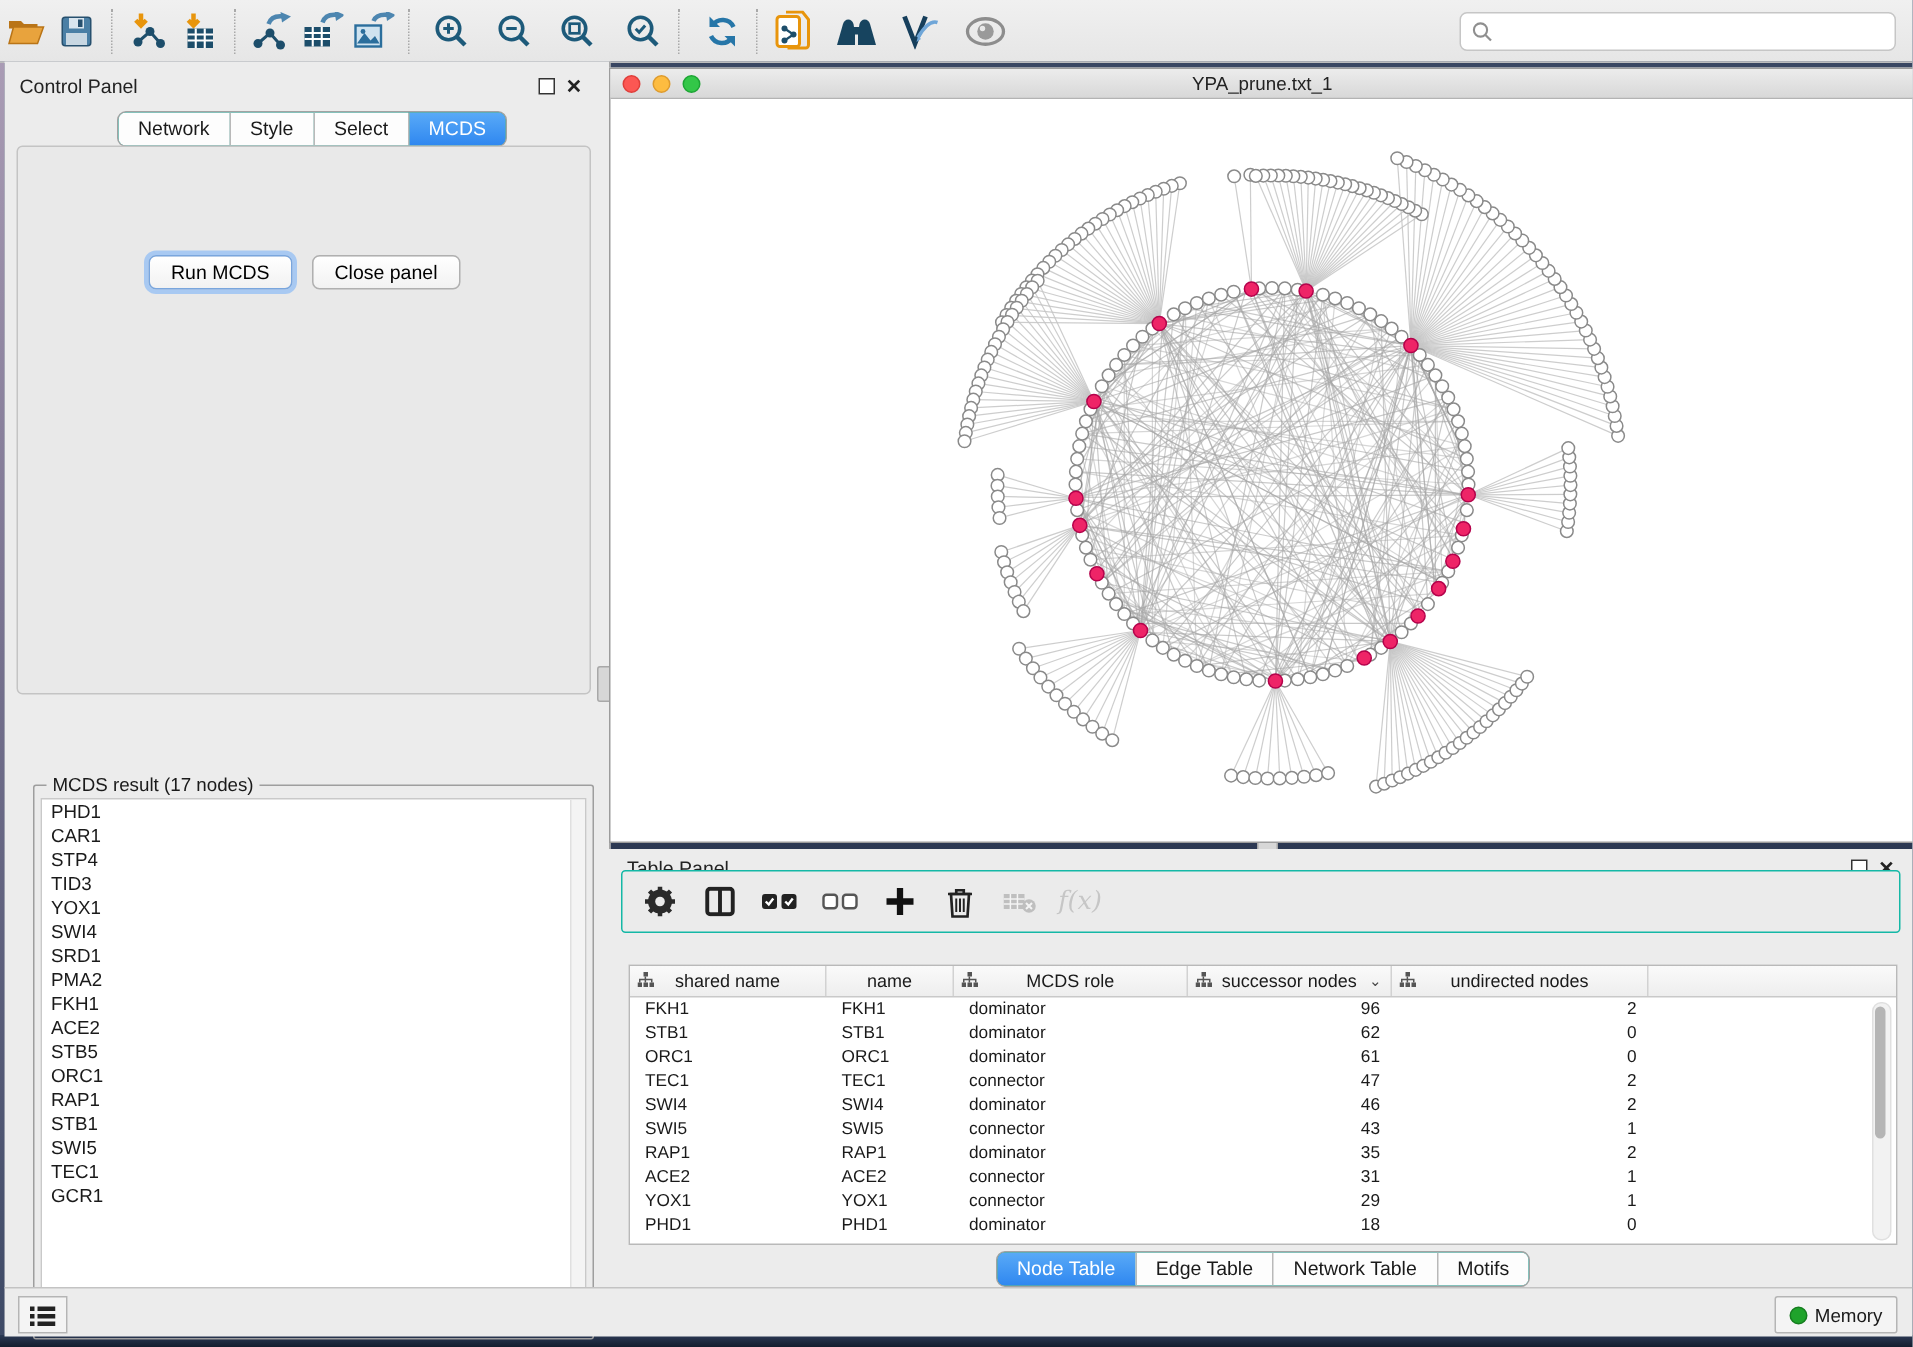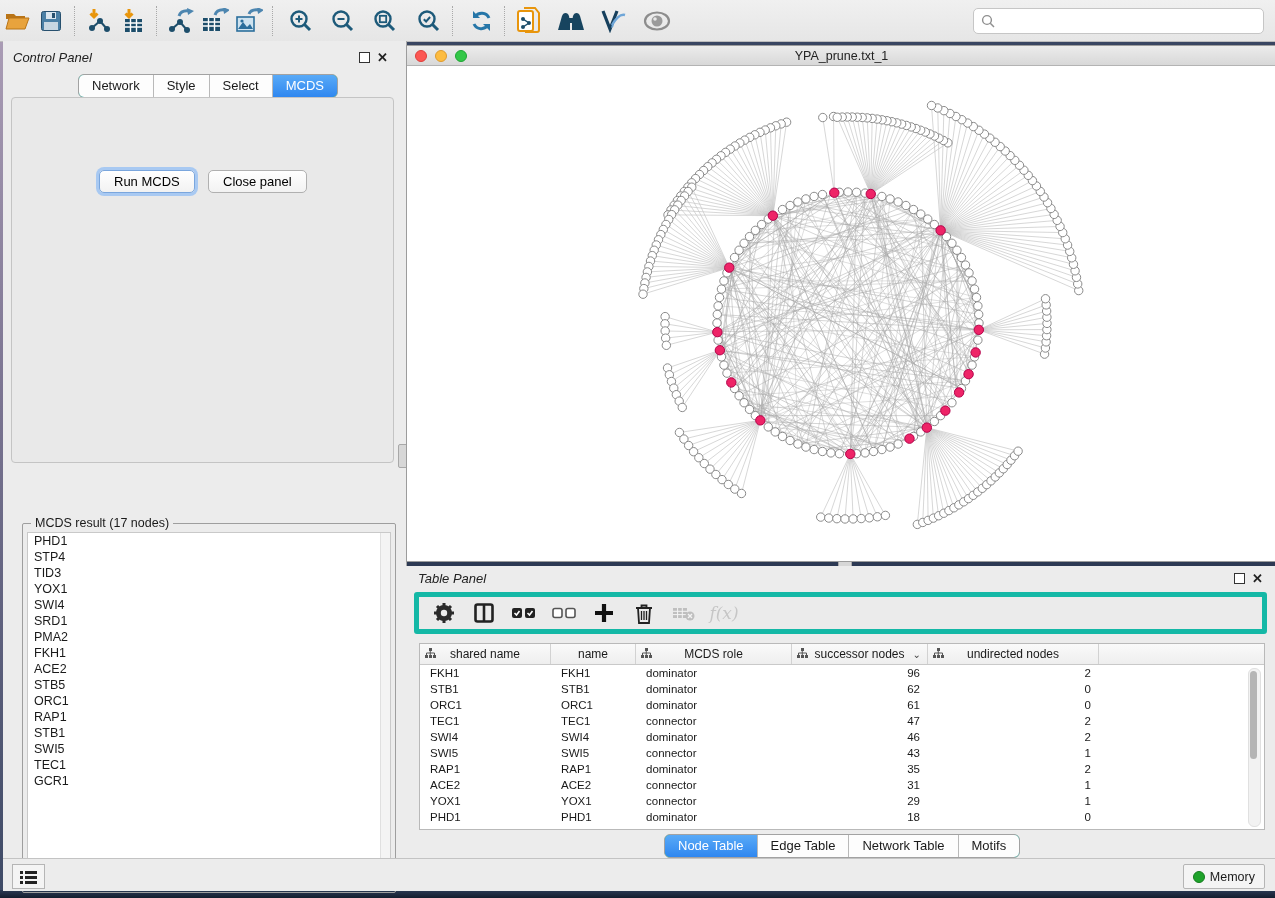--- a/index.html
+++ b/index.html
@@ -12,21 +12,21 @@
   #wp-bottom{left:0;top:890px;width:1275px;height:8px;background:linear-gradient(180deg,#2c3a55,#141d2e);}
   
   #toolbar{left:0;top:0;width:1275px;height:41px;background:linear-gradient(180deg,#f0f0f0,#e6e6e6);
            border-bottom:1px solid #bdbdbd;display:flex;align-items:center;}
   .tbi{display:inline-flex;align-items:center;justify-content:center;width:34px;height:32px;cursor:pointer;}
   .tbsep{width:1px;height:30px;margin:0 6px;border-left:1px dotted #a9a9a9;}
   #search-box{position:absolute;left:973px;top:8px;width:289px;height:24px;background:#fff;
               border:1px solid #c6c6c6;border-radius:5px;display:flex;align-items:center;}
   #search-box input{border:none;outline:none;flex:1;font:12px "Liberation Sans",sans-serif;background:transparent;}
   
-  .panel-title{font-size:13px;color:#222;font-style:italic;}
+  .panel-title{font-size:13px;color:#222;}
   .win-btns{display:flex;gap:7px;align-items:center;}
   .float-glyph{width:9px;height:9px;border:1.5px solid #333;display:inline-block;background:#fff;}
   .close-glyph{font-size:13px;font-weight:bold;color:#222;line-height:9px;}
   
   #control-panel{left:3px;top:41px;width:397px;height:817px;background:#ececec;}
   #cp-header{position:absolute;left:0;top:6px;width:100%;height:20px;display:flex;align-items:center;}
   #cp-header .panel-title{margin-left:10px;flex:1;}
   #cp-header .win-btns{margin-right:12px;}
   .seg-tabs{display:flex;border:1px solid #a2a2a2;border-radius:6px;overflow:hidden;background:#14b8a6;height:22px;}
   .seg-tab{padding:3px 13px;font-size:13px;line-height:16px;border-left:1px solid #b9b9b9;cursor:pointer;background:#fdfdfd;}
@@ -67,22 +67,22 @@
   .tl{width:12px;height:12px;border-radius:50%;margin-left:8px;display:inline-block;box-sizing:border-box;}
   .tl.red{background:#fc5753;border:1px solid #df3e3a;}
   .tl.yellow{background:#fdbc40;border:1px solid #de9b2d;}
   .tl.green{background:#33c748;border:1px solid #1da534;}
   #net-title{position:absolute;left:0;width:100%;text-align:center;font-size:12.5px;color:#222;}
   
   #table-panel{left:406px;top:566px;width:869px;height:292px;background:#ececec;}
   #tp-header{position:absolute;left:0;top:2px;width:100%;height:20px;display:flex;align-items:center;}
   #tp-header .panel-title{margin-left:12px;flex:1;}
   #tp-header .win-btns{margin-right:12px;}
-  #tp-toolbar{position:absolute;left:8px;top:26px;width:853px;height:42px;background:#ebebeb;
-              border:5px solid #14b8a6;border-radius:3px;display:flex;align-items:center;gap:14px;padding-left:12px;box-sizing:border-box;}
+  #tp-toolbar{position:absolute;left:8px;top:14px;width:853px;height:42px;background:#ebebeb;
+              border:1px solid #14b8a6;border-radius:3px;display:flex;align-items:center;gap:14px;padding-left:12px;box-sizing:border-box;}
   .tpi{display:inline-flex;align-items:center;justify-content:center;width:26px;height:28px;cursor:pointer;}
   .tpi.disabled{opacity:.45;cursor:default;}
   #fx-glyph{font-family:"DejaVu Serif",serif;font-style:italic;font-size:17px;color:#9a9a9a;}
   #node-table{position:absolute;left:13px;top:77px;width:844px;height:185px;background:#fff;border:1px solid #b9b9b9;}
   #nt-header{position:absolute;left:0;top:0;width:100%;height:20px;background:linear-gradient(180deg,#fafafa,#eeeeee);
              border-bottom:1px solid #c9c9c9;display:flex;}
   .nt-hcell{position:relative;border-right:1px solid #d2d2d2;font-size:12px;display:flex;align-items:center;justify-content:center;box-sizing:border-box;}
   .nt-hcell .hicon{position:absolute;left:5px;top:4px;}
   .nt-hcell .sort{position:absolute;right:6px;font-size:10px;color:#444;}
   #nt-rows{position:absolute;left:0;top:21px;width:100%;}
@@ -260,20 +260,21 @@
     <span class="seg-tab active">MCDS</span>
   </div>
   <div id="cp-body">
     <button id="run-btn" class="mac-btn">Run MCDS</button>
     <button id="close-btn" class="mac-btn">Close panel</button>
     <div id="mcds-fieldset">
       <span id="mcds-legend">MCDS result (17 nodes)</span>
       <div id="mcds-list">
           <span class="sbtrack"></span>
           <div class="mcds-item">PHD1</div>
+          <div class="mcds-item">CAR1</div>
           <div class="mcds-item">STP4</div>
           <div class="mcds-item">TID3</div>
           <div class="mcds-item">YOX1</div>
           <div class="mcds-item">SWI4</div>
           <div class="mcds-item">SRD1</div>
           <div class="mcds-item">PMA2</div>
           <div class="mcds-item">FKH1</div>
           <div class="mcds-item">ACE2</div>
           <div class="mcds-item">STB5</div>
           <div class="mcds-item">ORC1</div>

